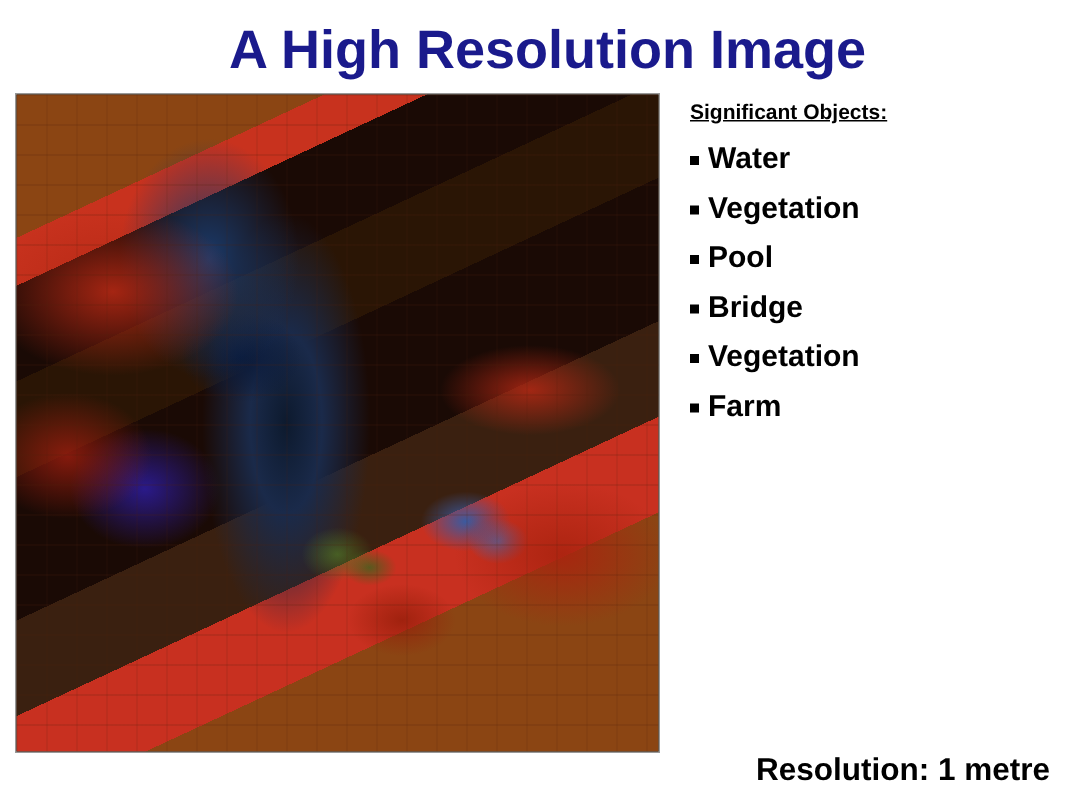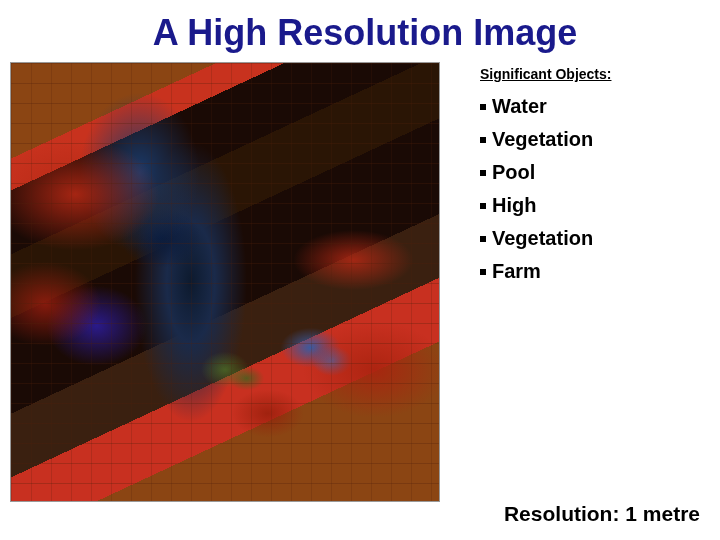--- a/index.html
+++ b/index.html
@@ -91,21 +91,20 @@
         linear-gradient(rgba(80,30,10,0.3) 1px, transparent 1px),
         linear-gradient(90deg, rgba(80,30,10,0.2) 1px, transparent 1px);
       background-size: 20px 20px;
     }
 
     .info-panel {
       flex: 1;
       display: flex;
       flex-direction: column;
       padding: 0 10px 0 20px;
-      margin-left: 20px;
     }
 
     .significant-label {
       font-size: 14px;
       font-weight: bold;
       color: #000000;
       text-decoration: underline;
       margin-bottom: 8px;
       margin-top: 4px;
     }
@@ -168,21 +167,21 @@
         <li>
           <span class="bullet"></span>
           <span>Vegetation</span>
         </li>
         <li>
           <span class="bullet"></span>
           <span>Pool</span>
         </li>
         <li>
           <span class="bullet"></span>
-          <span>High</span>
+          <span>Bridge</span>
         </li>
         <li>
           <span class="bullet"></span>
           <span>Vegetation</span>
         </li>
         <li>
           <span class="bullet"></span>
           <span>Farm</span>
         </li>
       </ul>

